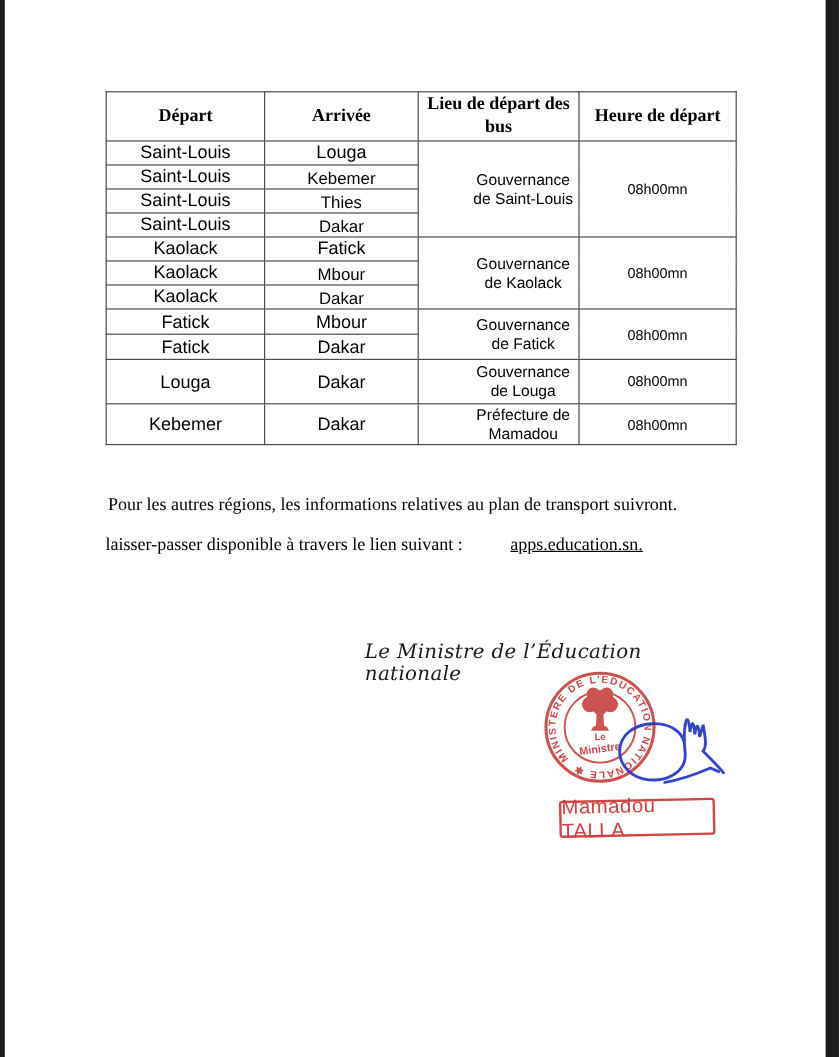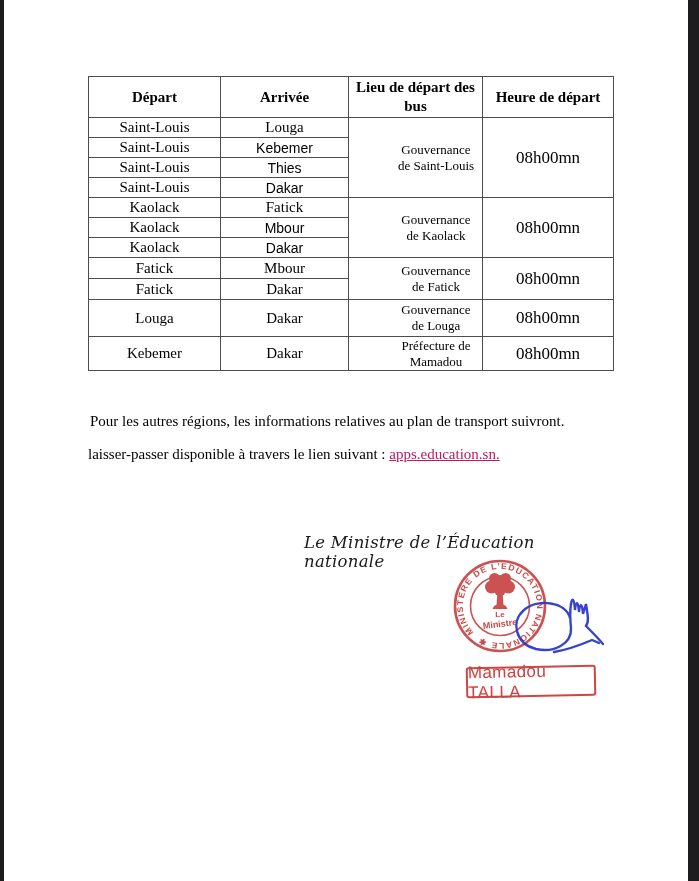--- a/index.html
+++ b/index.html
@@ -20,37 +20,37 @@
     border-collapse: collapse; table-layout: fixed;
   }
   .bus-table th, .bus-table td {
     border: 1px solid #4d4d4d; text-align: center; vertical-align: middle;
     padding: 0 4px; overflow: hidden;
   }
   .bus-table th {
     font-size: 15px; font-weight: bold; height: 41px; line-height: 1.25;
     font-family: "Liberation Serif", serif;
   }
-  .bus-table td { font-size: 15px; font-family: Liberation Serif, serif; }
+  .bus-table td { font-size: 15px; font-family: Liberation Sans, sans-serif; }
   .bus-table td.sans { font-family: "Liberation Sans", sans-serif; font-size: 14px; }
   .bus-table td.c-lieu { font-size: 13px; line-height: 1.2; padding-left: 45px; }
-  .bus-table td.c-heure { font-size: 17px; }
+  .bus-table td.c-heure { font-size: 12px; }
 
   
   .para1 {
     position: absolute; left: 86px; top: 413px; width: 560px;
     font-size: 15px; white-space: nowrap;
   }
   .para2 {
     position: absolute; left: 84px; top: 444px; width: 527px;
     font-size: 15px; line-height: 21px;
   }
   .para2 .just { text-align: justify; text-align-last: justify; }
   .para2 a {
-    color: #be185d; text-decoration: underline; cursor: pointer;
+    color: #000000; text-decoration: underline; cursor: pointer; margin-left: 36px;
   }
 
   
   .sig-title {
     position: absolute; left: 300px; top: 533px; width: 312px;
     text-align: left; font-style: italic; font-size: 16.5px;
     font-family: "DejaVu Serif", serif; letter-spacing: 0.3px; color: #1a1a1a;
   }
   .round-stamp { position: absolute; left: 446px; top: 556px; width: 100px; height: 100px; }
   .sig-scribble { position: absolute; left: 498px; top: 588px; width: 110px; height: 75px; z-index: 3; }

